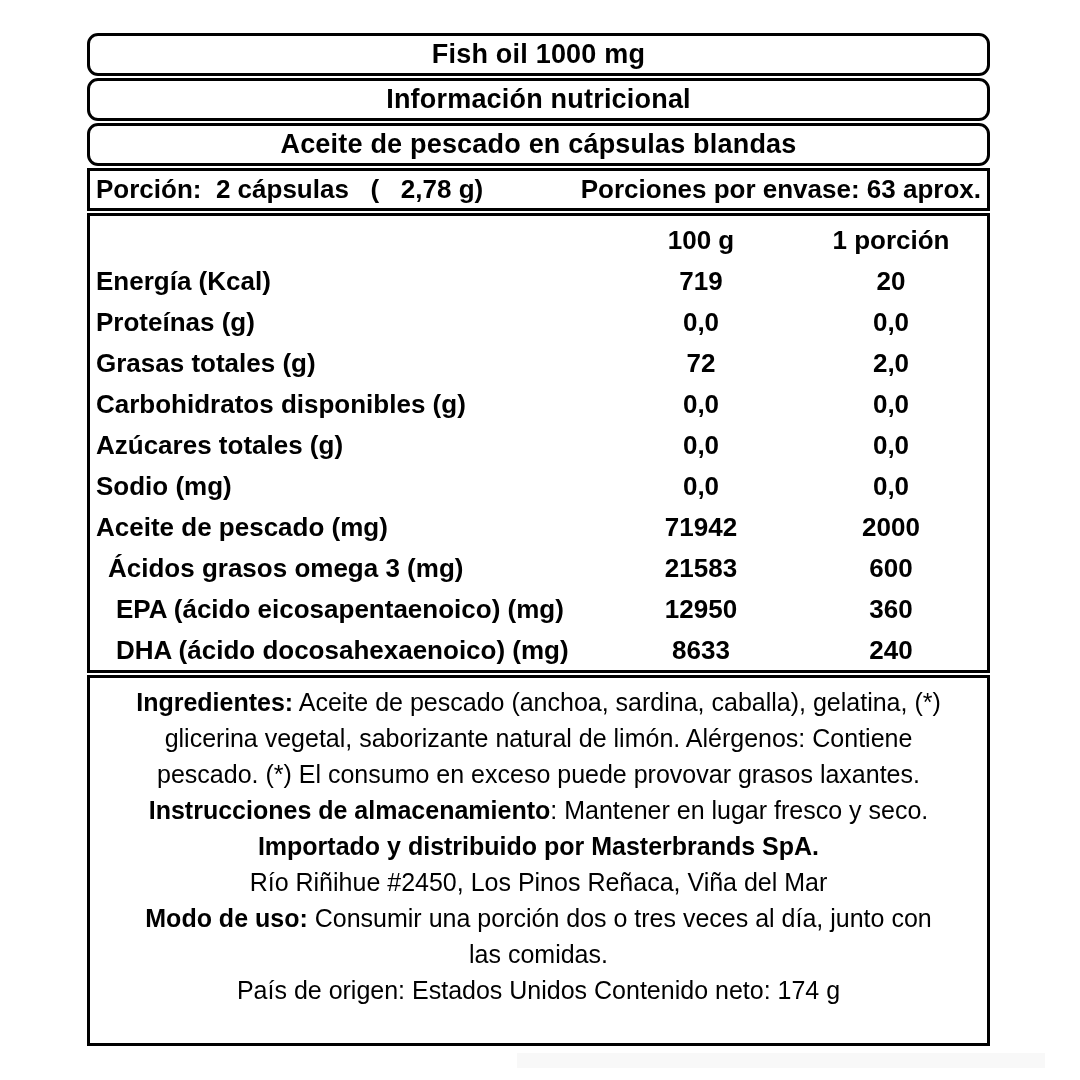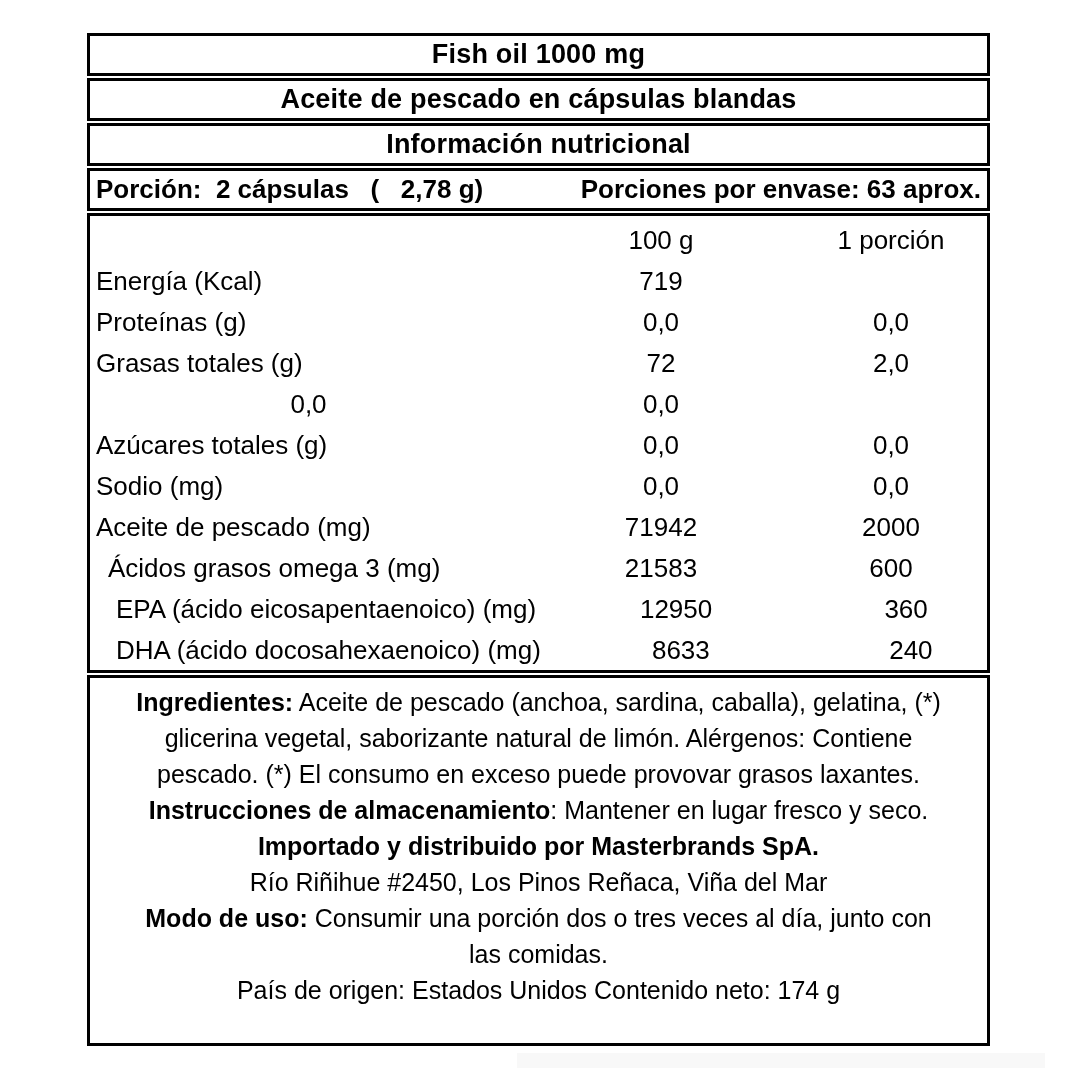--- a/index.html
+++ b/index.html
@@ -26,42 +26,43 @@
     margin-bottom: 2px;
   }
   .title-box {
     height: 43px;
     display: flex;
     align-items: center;
     justify-content: center;
     font-weight: bold;
     font-size: 27px;
     letter-spacing: 0.2px;
+    border-radius: 11px;
   }
   .portion-box {
     height: 43px;
     display: flex;
     align-items: center;
     justify-content: space-between;
     padding: 12px 6px;
     font-weight: bold;
     font-size: 26px;
     white-space: pre;
   }
   .table-box {
     height: 460px;
     padding: 4px 6px 0 6px;
   }
   .nrow {
     display: grid;
     grid-template-columns: 1fr 200px 180px;
-    column-gap: 40px;
     align-items: center;
     height: 41px;
     font-size: 26px;
+    font-weight: bold;
   }
   .nrow .lbl { text-align: left; white-space: nowrap; }
   .nrow .v   { text-align: center; white-space: nowrap; }
   .nrow .ind1 { padding-left: 12px; }
   .nrow .ind2 { padding-left: 20px; }
   .footer-box {
     height: 371px;
     padding: 6px 10px 0 10px;
     box-sizing: border-box;
   }
@@ -81,51 +82,53 @@
     background: #f8f8f8;
   }
 </style>
 </head>
 <body>
 
 <div class="label-wrap">
 
   <div class="box title-box">Fish oil 1000 mg</div>
 
+  <div class="box title-box">Información nutricional</div>
+
   <div class="box title-box">Aceite de pescado en cápsulas blandas</div>
-
-  <div class="box title-box">Información nutricional</div>
 
   <div class="box portion-box">
     <span>Porción:  2 cápsulas   (   2,78 g)</span>
     <span>Porciones por envase: 63 aprox.</span>
   </div>
 
   <div class="box table-box">
     <div class="nrow">
       <div class="lbl"></div>
       <div class="v">100 g</div>
       <div class="v">1 porción</div>
     </div>
     <div id="nutrition-rows">
         <div class="nrow">
           <div class="lbl">Energía (Kcal)</div>
           <div class="v">719</div>
+          <div class="v">20</div>
         </div>
         <div class="nrow">
           <div class="lbl">Proteínas (g)</div>
           <div class="v">0,0</div>
           <div class="v">0,0</div>
         </div>
         <div class="nrow">
           <div class="lbl">Grasas totales (g)</div>
           <div class="v">72</div>
           <div class="v">2,0</div>
         </div>
         <div class="nrow">
+          <div class="lbl">Carbohidratos disponibles (g)</div>
           <div class="v">0,0</div>
           <div class="v">0,0</div>
         </div>
         <div class="nrow">
           <div class="lbl">Azúcares totales (g)</div>
           <div class="v">0,0</div>
           <div class="v">0,0</div>
         </div>
         <div class="nrow">
           <div class="lbl">Sodio (mg)</div>

